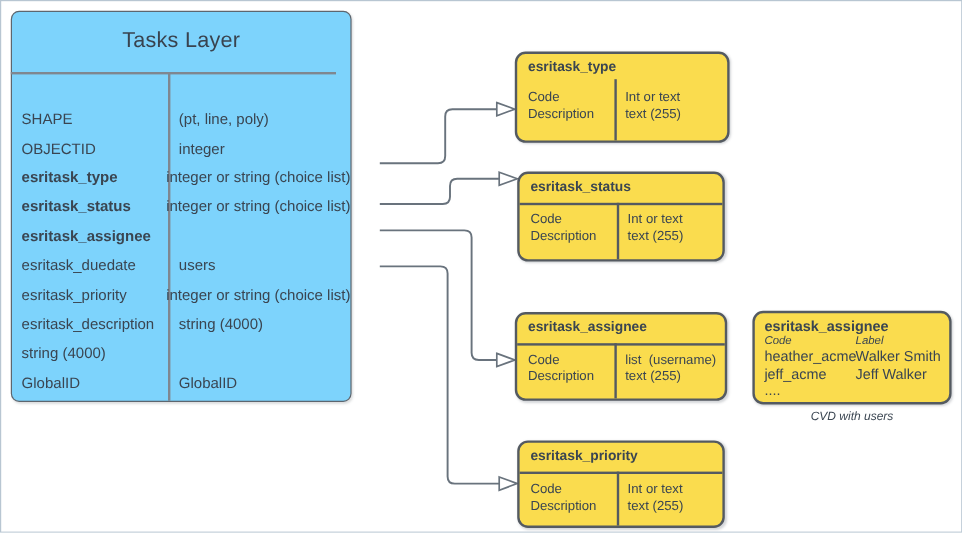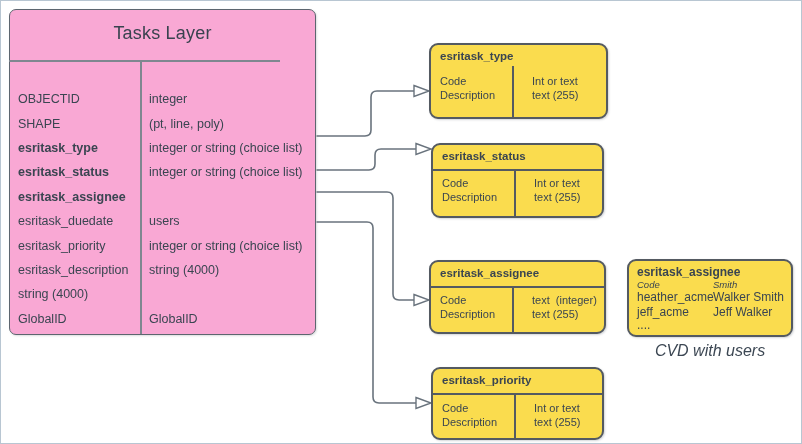--- a/index.html
+++ b/index.html
@@ -3,22 +3,22 @@
 <meta charset="utf-8">
 <style>
   html,body{margin:0;padding:0;background:#fff;}
   #canvas{
     position:relative;width:802px;height:444px;box-sizing:border-box;
     background:#ffffff;border:1px solid #b8c6d2;overflow:hidden;
     font-family:"Liberation Sans","DejaVu Sans",sans-serif;color:#3a4551;
   }
   
   .main-table{
-    position:absolute;left:8px;top:8px;width:307px;height:326px;box-sizing:border-box;
-    border:1.5px solid #5d666f;border-radius:7px;background:#f9a8d4;
+    position:absolute;left:8px;top:8px;width:284px;height:326px;box-sizing:border-box;
+    border:1.5px solid #5d666f;border-radius:7px;background:#7dd3fc;
     box-shadow:1px 1px 2px rgba(60,70,80,.18);
   }
   .main-title{position:absolute;top:13px;left:0;width:100%;text-align:center;
     font-size:18px;letter-spacing:.2px;color:#39434f;}
   .main-title-rule{position:absolute;left:-1px;top:50px;width:271px;height:2px;background:#7f8790;}
   .main-col-divider{position:absolute;left:130px;top:51px;bottom:0;width:2px;background:#7f8790;}
   .main-rows{position:absolute;left:0;top:77px;right:0;}
   .f-row{display:flex;height:24.4px;align-items:center;font-size:12.5px;}
   .f-name{width:131px;padding-left:8px;box-sizing:border-box;white-space:nowrap;}
   .f-type{padding-left:8px;white-space:nowrap;}
@@ -28,40 +28,40 @@
     position:absolute;box-sizing:border-box;background:#fadc4e;
     border:2px solid #545a61;border-radius:9px;
     box-shadow:1px 1px 2px rgba(60,70,80,.22);
   }
   .dbox .dtitle{position:absolute;left:9px;top:5px;font-size:11.5px;font-weight:bold;white-space:nowrap;}
   .dbox .drule{position:absolute;left:0;right:0;top:24px;height:2px;background:#545a61;}
   .dbox .ddivider{position:absolute;left:81px;top:24px;bottom:0;width:2px;background:#545a61;}
   .dbox.no-rule .ddivider{top:21px;}
   .dbox .dleft,.dbox .dright{position:absolute;top:32px;font-size:11px;line-height:13.5px;white-space:pre;}
   .dbox .dleft{left:9px;}
-  .dbox .dright{left:101px;}
+  .dbox .dright{left:90px;}
   #box-type{left:428px;top:42px;width:179px;height:76px;}
   #box-type .dleft,#box-type .dright{top:30px;}
   #box-status{left:430px;top:142px;width:173px;height:75px;}
   #box-assignee{left:428px;top:259px;width:177px;height:74px;}
   #box-priority{left:430px;top:366px;width:173px;height:73px;}
   #box-priority .dleft,#box-priority .dright{top:33px;}
   
   .cvd-box{
     position:absolute;left:626px;top:258px;width:166px;height:78px;box-sizing:border-box;
     background:#fadc4e;border:2px solid #545a61;border-radius:9px;
     box-shadow:1px 1px 2px rgba(60,70,80,.22);
   }
   .cvd-title{position:absolute;left:8px;top:4px;font-size:12px;font-weight:bold;white-space:nowrap;}
   .cvd-h{position:absolute;top:18px;font-size:9.5px;font-style:italic;}
   .cvd-cell{position:absolute;font-size:12px;white-space:nowrap;}
   .cvd-col1{left:8px;} .cvd-col2{left:84px;}
   .cvd-r1{top:29px;} .cvd-r2{top:44px;} .cvd-r3{top:57px;}
   .cvd-caption{position:absolute;left:626px;top:341px;width:166px;text-align:center;
-    font-size:16px;font-style:italic;color:#3c4753;}
+    font-size:10px;font-style:italic;color:#3c4753;}
   
   #wires{position:absolute;left:0;top:0;width:802px;height:444px;pointer-events:none;}
 </style>
 </head>
 <body>
 
 <div id="canvas">
 
   <svg id="wires" viewBox="0 0 802 444" xmlns="http://www.w3.org/2000/svg">
     <g fill="none" stroke="#69737d" stroke-width="1.6">
@@ -77,26 +77,26 @@
       <path d="M415 396.5 L430 402 L415 407.5 Z"></path>
     </g>
   </svg>
 
   <div class="main-table">
     <div class="main-title">Tasks Layer</div>
     <div class="main-title-rule"></div>
     <div class="main-col-divider"></div>
     <div class="main-rows">
       <div class="f-row">
+        <div class="f-name">SHAPE</div>
+        <div class="f-type">(pt, line, poly)</div>
+      </div>
+      <div class="f-row">
         <div class="f-name">OBJECTID</div>
         <div class="f-type">integer</div>
-      </div>
-      <div class="f-row">
-        <div class="f-name">SHAPE</div>
-        <div class="f-type">(pt, line, poly)</div>
       </div>
       <div class="f-row">
         <div class="f-name bold">esritask_type</div>
         <div class="f-type">integer or string (choice list)</div>
       </div>
       <div class="f-row">
         <div class="f-name bold">esritask_status</div>
         <div class="f-type">integer or string (choice list)</div>
       </div>
       <div class="f-row">
@@ -137,35 +137,35 @@
     <div class="ddivider"></div>
     <div class="dleft"><span>Code</span><br><span>Description</span></div>
     <div class="dright"><span>Int or text</span><br><span>text (255)</span></div>
   </div>
 
   <div class="dbox" id="box-assignee">
     <div class="dtitle">esritask_assignee</div>
     <div class="drule"></div>
     <div class="ddivider"></div>
     <div class="dleft"><span>Code</span><br><span>Description</span></div>
-    <div class="dright"><span>text  (integer)</span><br><span>text (255)</span></div>
+    <div class="dright"><span>list  (username)</span><br><span>text (255)</span></div>
   </div>
 
   <div class="dbox" id="box-priority">
     <div class="dtitle">esritask_priority</div>
     <div class="drule"></div>
     <div class="ddivider"></div>
     <div class="dleft"><span>Code</span><br><span>Description</span></div>
     <div class="dright"><span>Int or text</span><br><span>text (255)</span></div>
   </div>
 
   <div class="cvd-box">
     <div class="cvd-title">esritask_assignee</div>
     <div class="cvd-h cvd-col1">Code</div>
-    <div class="cvd-h cvd-col2">Smith</div>
+    <div class="cvd-h cvd-col2">Label</div>
     <div class="cvd-cell cvd-col1 cvd-r1">heather_acme</div>
     <div class="cvd-cell cvd-col2 cvd-r1">Walker Smith</div>
     <div class="cvd-cell cvd-col1 cvd-r2">jeff_acme</div>
     <div class="cvd-cell cvd-col2 cvd-r2">Jeff Walker</div>
     <div class="cvd-cell cvd-col1 cvd-r3">....</div>
   </div>
   <div class="cvd-caption">CVD with users</div>
 
 </div>
 

